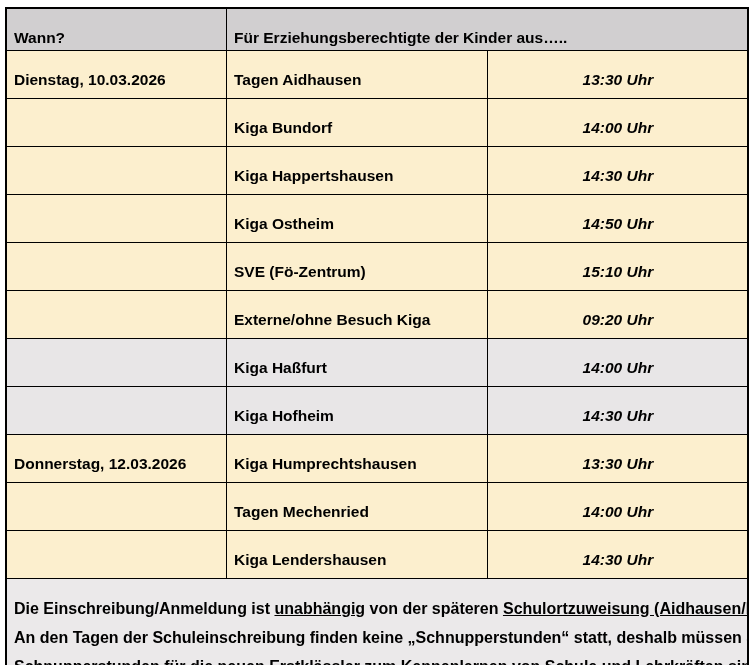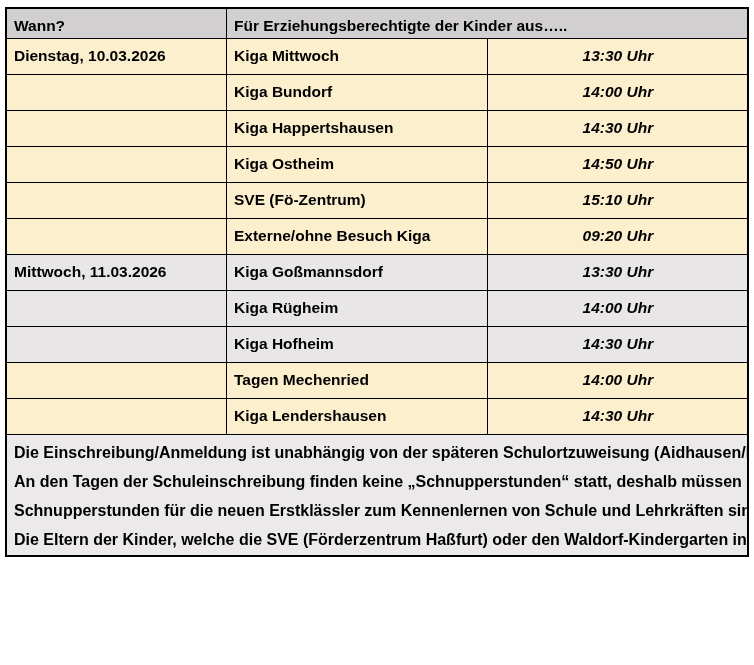--- a/index.html
+++ b/index.html
@@ -24,21 +24,21 @@
     table-layout:fixed;
     width:744px;
     margin:7px 0 0 5px;
     font-weight:bold;
     font-size:15.5px;
   }
   .doc-table th,
   .doc-table td{
     border:1px solid var(--border);
     vertical-align:top;
-    padding:8px 6px 3px 7px;
+    padding:20px 6px 3px 7px;
     overflow:hidden;
     white-space:nowrap;
   }
   .doc-table{ border:2px solid var(--border); }
   .col-date{ width:206px; }
   .col-name{ width:396px; }
   .col-time{ width:110px; text-align:center;font-style:italic; }
   thead th{
     background:var(--header-gray);
     text-align:left;
@@ -53,36 +53,36 @@
     background:var(--notes-bg);
     padding:6px 10px 4px 7px;
     white-space:normal;
     font-size:16px;
   }
   .notes-cell p{
     margin:0 0 9px 0;
     line-height:20px;
   }
   .notes-cell p:last-child{ margin-bottom:2px; }
-  .seg-u{ }
+  .seg-u{ text-decoration:underline; }
 </style>
 </head>
 <body>
 
 <table class="doc-table">
   <thead>
     <tr>
       <th class="col-date">Wann?</th>
       <th colspan="2">Für Erziehungsberechtigte der Kinder aus…..</th>
     </tr>
   </thead>
   <tbody>
       <tr class="cream">
         <td class="col-date">Dienstag, 10.03.2026</td>
-        <td class="col-name">Kiga Mittwoch</td>
+        <td class="col-name">Tagen Aidhausen</td>
         <td class="col-time">13:30 Uhr</td>
       </tr>
       <tr class="cream">
         <td class="col-date"></td>
         <td class="col-name">Kiga Bundorf</td>
         <td class="col-time">14:00 Uhr</td>
       </tr>
       <tr class="cream">
         <td class="col-date"></td>
         <td class="col-name">Kiga Happertshausen</td>
@@ -97,33 +97,33 @@
         <td class="col-date"></td>
         <td class="col-name">SVE (Fö-Zentrum)</td>
         <td class="col-time">15:10 Uhr</td>
       </tr>
       <tr class="cream">
         <td class="col-date"></td>
         <td class="col-name">Externe/ohne Besuch Kiga</td>
         <td class="col-time">09:20 Uhr</td>
       </tr>
       <tr class="gray">
-        <td class="col-date">Mittwoch, 11.03.2026</td>
-        <td class="col-name">Kiga Goßmannsdorf</td>
-        <td class="col-time">13:30 Uhr</td>
-      </tr>
-      <tr class="gray">
         <td class="col-date"></td>
-        <td class="col-name">Kiga  Rügheim</td>
+        <td class="col-name">Kiga  Haßfurt</td>
         <td class="col-time">14:00 Uhr</td>
       </tr>
       <tr class="gray">
         <td class="col-date"></td>
         <td class="col-name">Kiga Hofheim</td>
         <td class="col-time">14:30 Uhr</td>
+      </tr>
+      <tr class="cream">
+        <td class="col-date">Donnerstag, 12.03.2026</td>
+        <td class="col-name">Kiga Humprechtshausen</td>
+        <td class="col-time">13:30 Uhr</td>
       </tr>
       <tr class="cream">
         <td class="col-date"></td>
         <td class="col-name">Tagen Mechenried</td>
         <td class="col-time">14:00 Uhr</td>
       </tr>
       <tr class="cream">
         <td class="col-date"></td>
         <td class="col-name">Kiga Lendershausen</td>
         <td class="col-time">14:30 Uhr</td>

